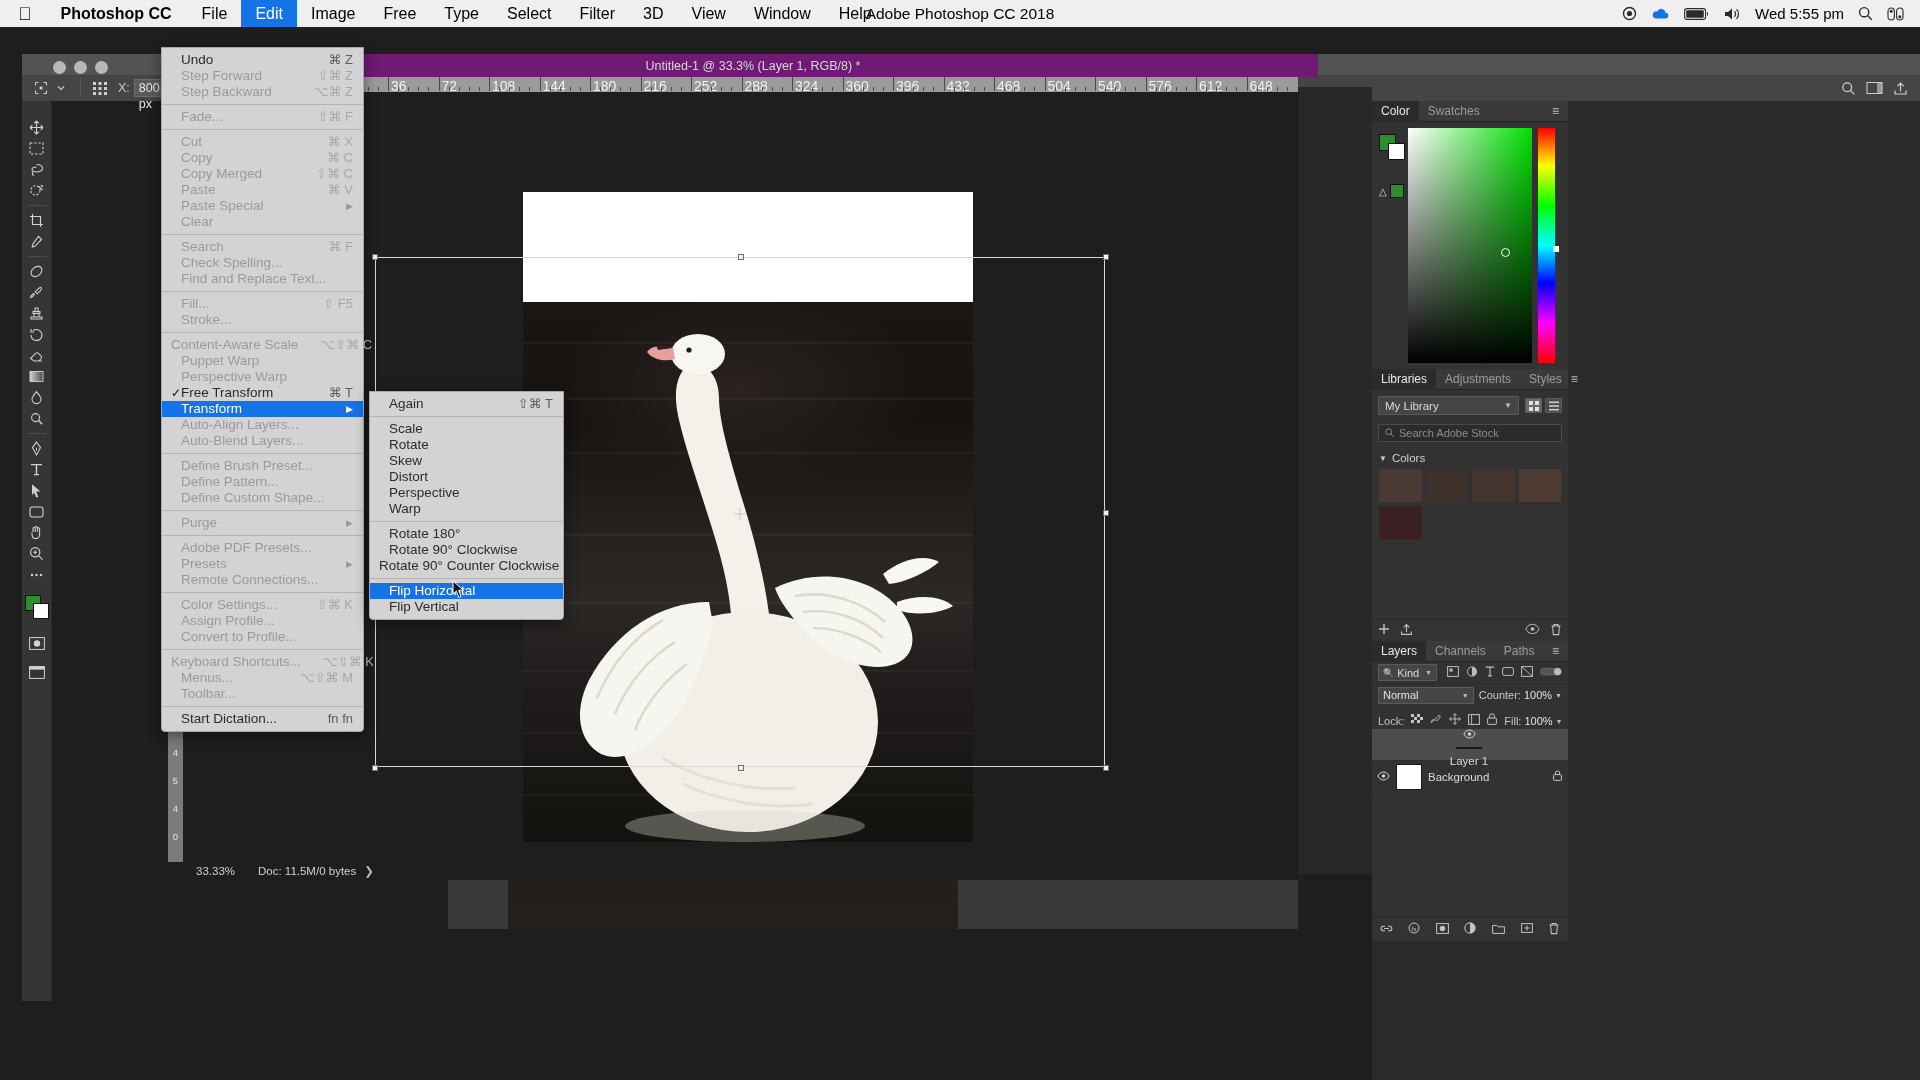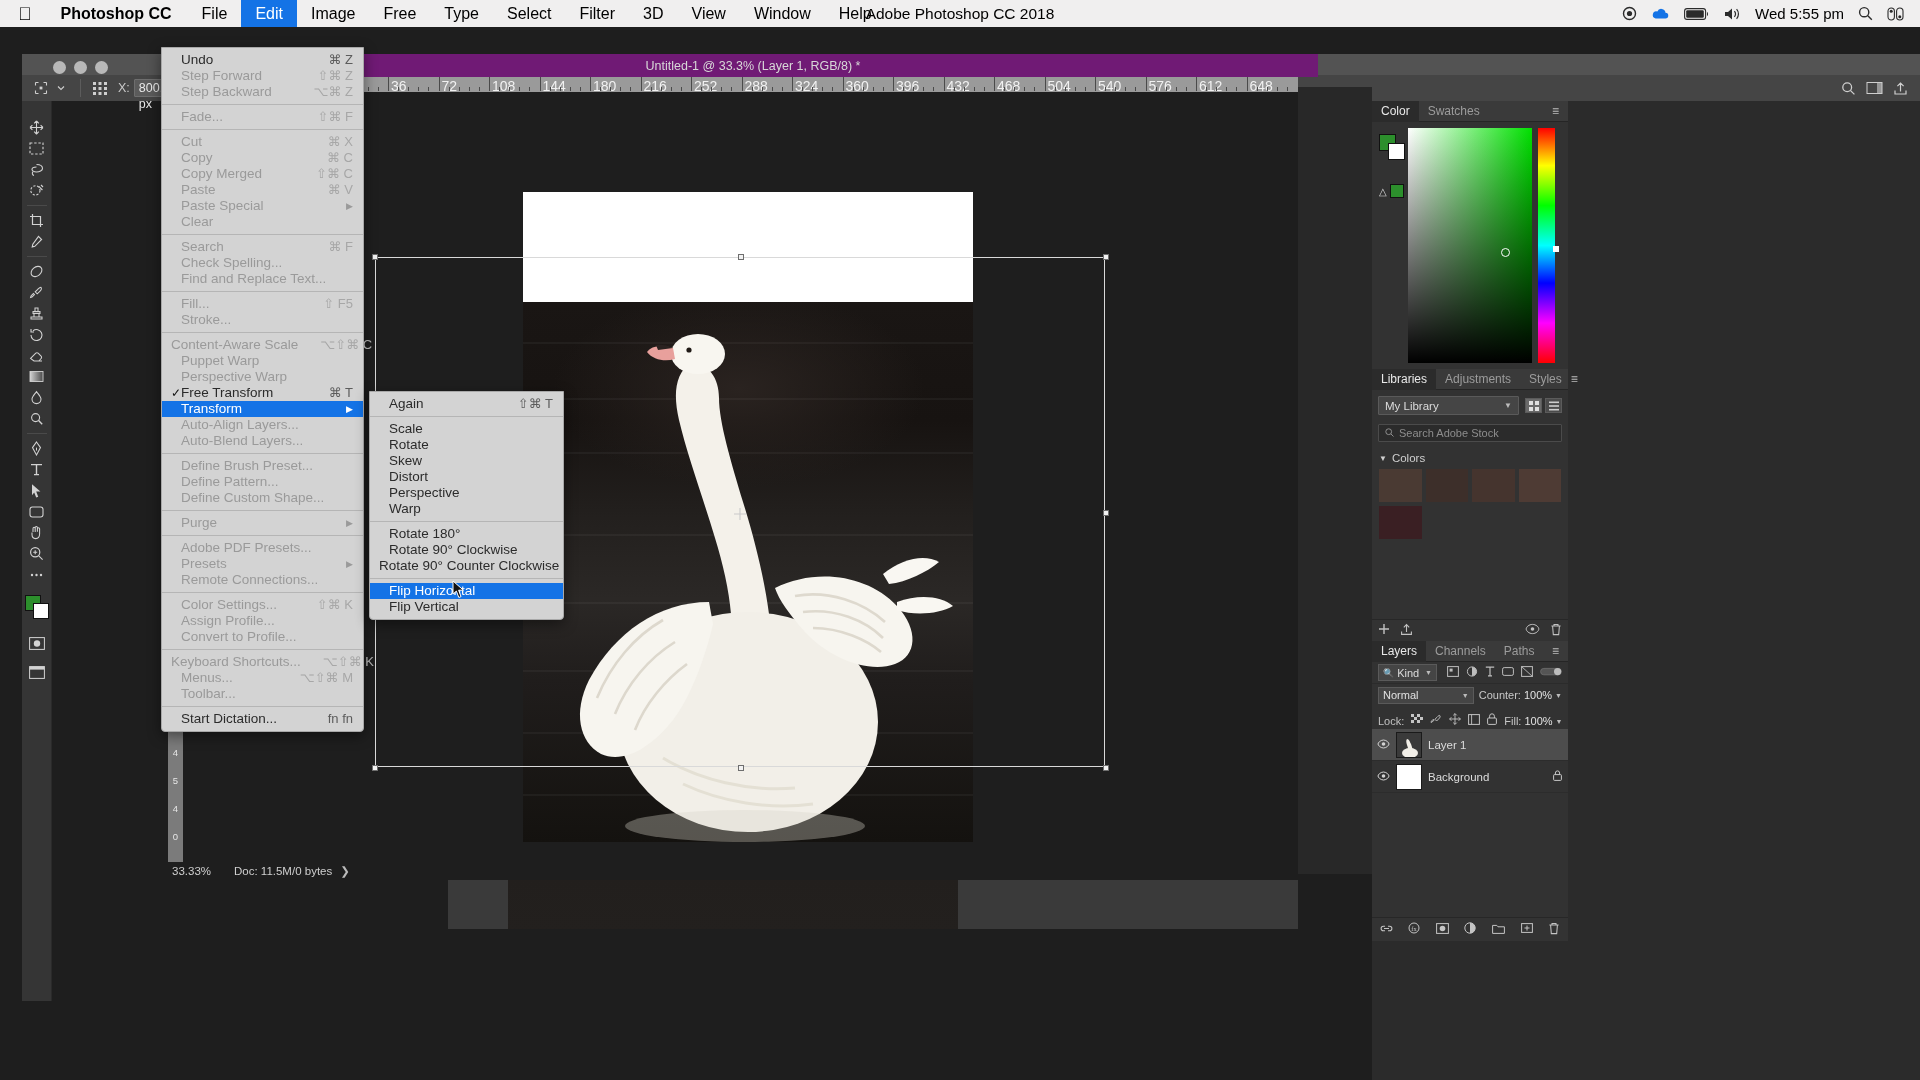--- a/index.html
+++ b/index.html
@@ -107,21 +107,21 @@
 
   .transformbox { position: absolute; left: 192px; top: 165px; width: 730px; height: 510px; border: 1px solid #d9d9d9; }
   .handle { position: absolute; width: 6px; height: 6px; background: #f2f2f2; border: 1px solid #6e6e6e; }
   .refmark { position: absolute; left: 50%; top: 50%; transform: translate(-50%,-50%); width: 12px; height: 12px; }
 
   .statusbar {
     position: absolute; left: 0; top: 808px; width: 1130px; height: 18px;
     display: flex; align-items: center; font-size: 11.5px; color: #cfcfcf;
     background: #1e1e1e;
   }
-  .statusbar .zoomv { width: 58px; padding-left: 4px; }
+  .statusbar .zoomv { width: 58px; padding-left: 4px; margin-left: 24px; }
   .statusbar .docv { margin-left: 8px; }
   .statusbar .arw { margin-left: 8px; color: #bbb; }
 
   
   .behind1 { position: absolute; left: 1298px; top: 60px; width: 74px; height: 787px; background: #282828; }
   .behind2 { position: absolute; left: 448px; top: 847px; width: 850px; height: 55px; background: #3a3a3a; overflow:hidden; }
   .behind2 .img { position:absolute; left:60px; top:-480px; width:450px; height:540px; }
 
   
   .dock { position: absolute; left: 1372px; top: 74px; width: 548px; height: 1006px; background: #2b2b2b; }
@@ -205,21 +205,21 @@
   .opacityval { color:#e2e2e2; }
   .lockrow { height: 21px; display: flex; align-items: flex-end; gap: 7px; padding: 0 6px; font-size: 11px; color: #c0c0c0; }
   .lockrow .ic { color:#c4c4c4; font-size: 11px; }
   .fillfld { margin-left: auto; display: flex; align-items: center; gap: 3px; font-size: 11px; color: #c8c8c8; }
 
   .layerlist { position: absolute; left: 0; top: 88px; width: 196px; height: 190px; }
   .layerrow {
     height: 32px; display: flex; align-items: center; gap: 6px; padding: 0 6px 0 4px;
     border-bottom: 1px solid #2c2c2c; font-size: 11.5px; color: #dcdcdc;
   }
-  .layerrow.sel { background: #4d4d4d; }
+  .layerrow.sel { background: #4d4d4d; flex-direction: column; }
   .eye { width: 14px; text-align: center; color: #d4d4d4; font-size: 11px; }
   .lthumb { width: 26px; height: 26px; border: 1px solid #1a1a1a; background: #fff; overflow: hidden; position: relative; }
   .lthumb.swanthumb { background: #3a3a3a; }
   .lname { flex: 1; }
   .locki { color: #c9c9c9; font-size: 11px; }
 
   .layersfoot {
     position: absolute; left: 0; bottom: 0; width: 196px; height: 24px; background: #333;
     display: flex; align-items: center; justify-content: space-around; font-size: 12px; color: #c4c4c4;
     border-top: 1px solid #272727;

